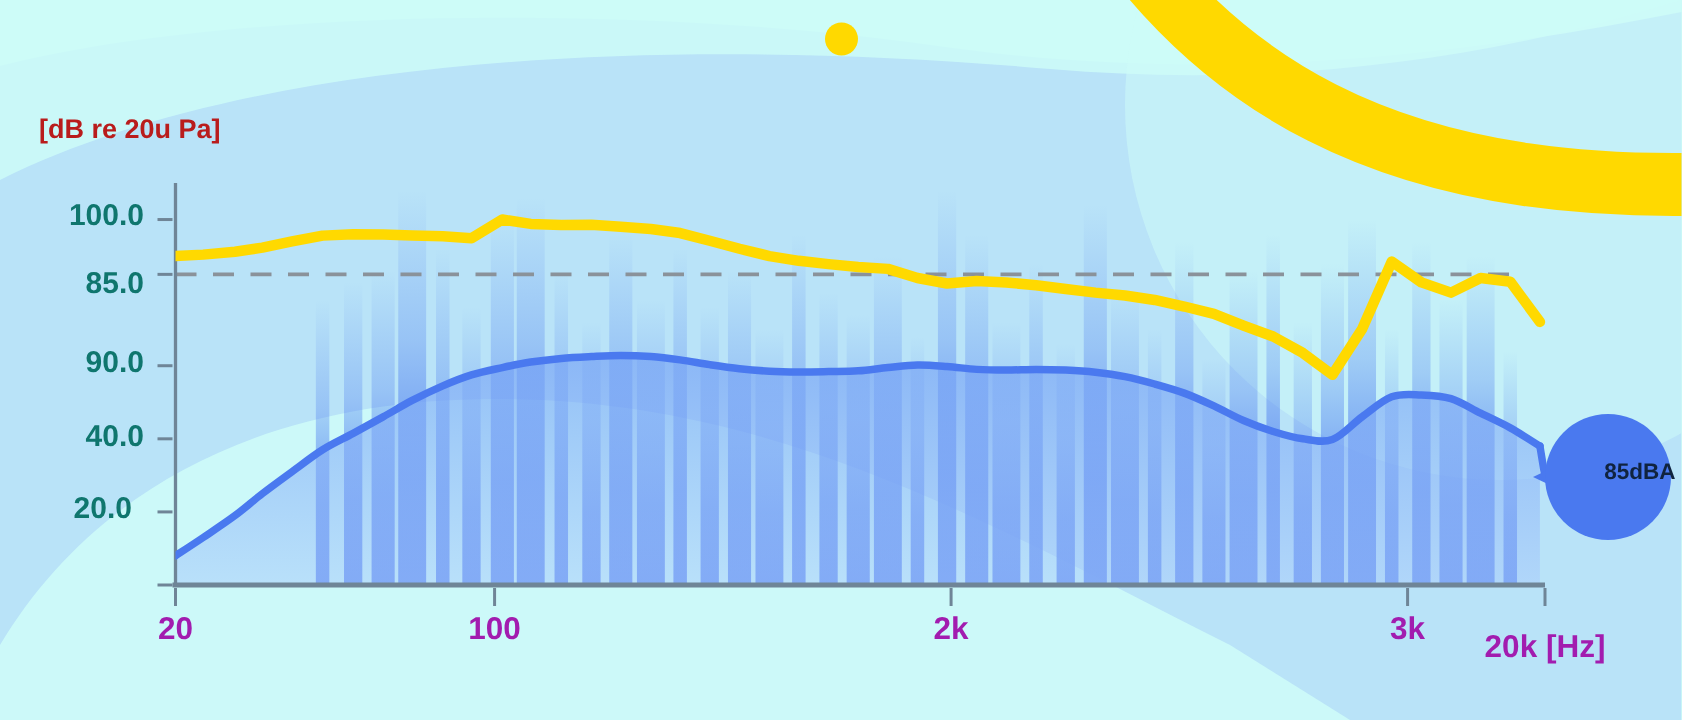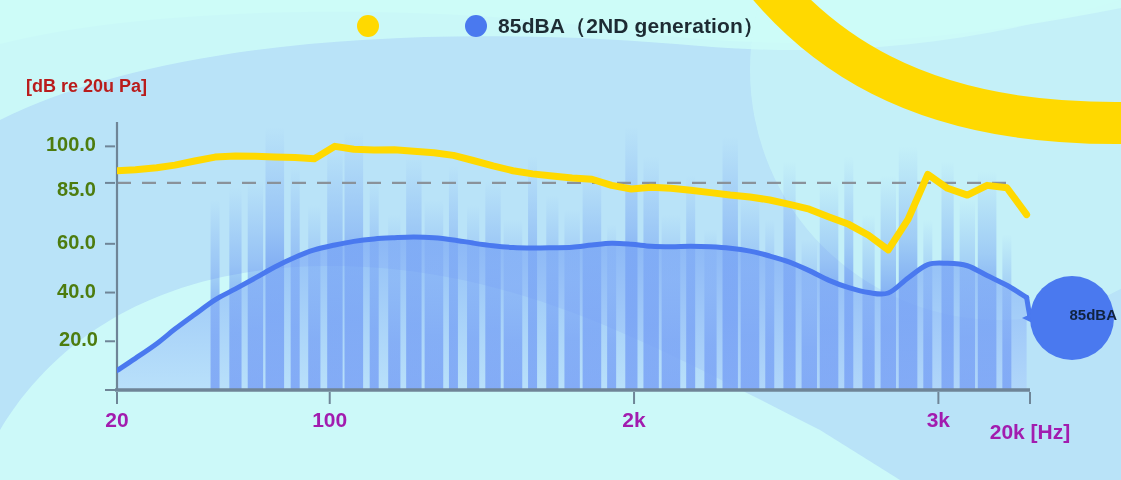--- a/index.html
+++ b/index.html
@@ -23,21 +23,21 @@
   .legend-label{
     font-size:21px;font-weight:bold;color:#1d2b33;white-space:nowrap;
     letter-spacing:.1px;
   }
   .axis-title{
     position:absolute;left:26px;top:76px;
     font-size:18px;font-weight:bold;color:#b91c1c;white-space:nowrap;
   }
   .ylab{
     position:absolute;text-align:right;width:78px;
-    font-size:20px;font-weight:bold;color:#4d7c0f;
+    font-size:20px;font-weight:bold;color:#0f766e;
   }
   .xlab{
     position:absolute;text-align:center;
     font-size:21px;font-weight:bold;color:#a21caf;white-space:nowrap;
   }
   .badge-text{
     position:absolute;width:90px;text-align:right;
     font-size:15px;font-weight:bold;color:#10233f;
   }
 </style>
@@ -372,34 +372,30 @@
         <path d="M 1022,318 L 1060,300 L 1060,336 Z" fill="#4a79ef"></path>
         <circle cx="1072" cy="318" r="42" fill="#4a79ef"></circle>
       </g>
     </svg>
   </div>
 
 <div class="legend-row">
   <div class="legend-item">
     <span class="legend-dot y"></span>
   </div>
-  <div class="legend-item">
-    <span class="legend-dot b"></span>
-    <span class="legend-label">85dBA（2ND generation）</span>
-  </div>
 </div>
 
 <div class="axis-title">[dB re 20u Pa]</div>
 
 <div id="ylabels">
     <div class="ylab" style="left: 18px; top: 133.364px;">100.0</div>
     <div class="ylab" style="left: 18px; top: 178px; font-weight: 900;">85.0</div>
-    <div class="ylab" style="left: 18px; top: 230.818px;">60.0</div>
+    <div class="ylab" style="left: 18px; top: 230.818px;">90.0</div>
     <div class="ylab" style="left: 18px; top: 279.545px;">40.0</div>
-    <div class="ylab" style="left: 20px; top: 328.273px;">20.0</div>
+    <div class="ylab" style="left: 10px; top: 328.273px;">20.0</div>
   </div>
 <div id="xlabels">
     <div class="xlab" style="width: 160px; left: 37px; top: 408px;">20</div>
     <div class="xlab" style="width: 160px; left: 249.72px; top: 408px;">100</div>
     <div class="xlab" style="width: 160px; left: 554.053px; top: 408px;">2k</div>
     <div class="xlab" style="width: 160px; left: 858.387px; top: 408px;">3k</div>
     <div class="xlab" style="width: 160px; left: 950px; top: 420px;">20k [Hz]</div>
   </div>
 
 <div class="badge-text" id="badge-text" style="left: 1027px; top: 306px;">85dBA</div>

